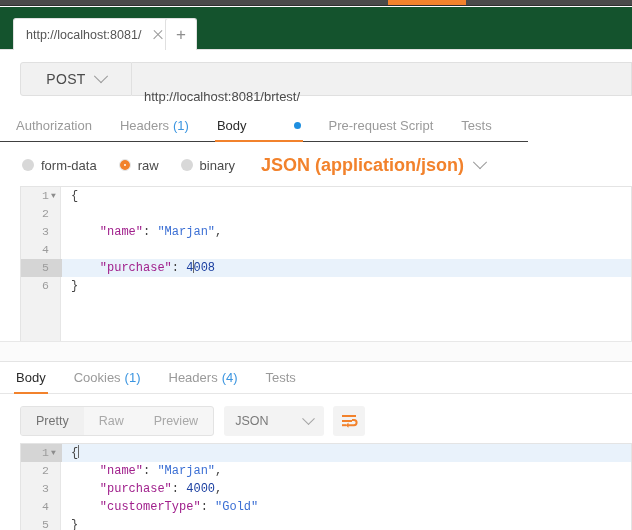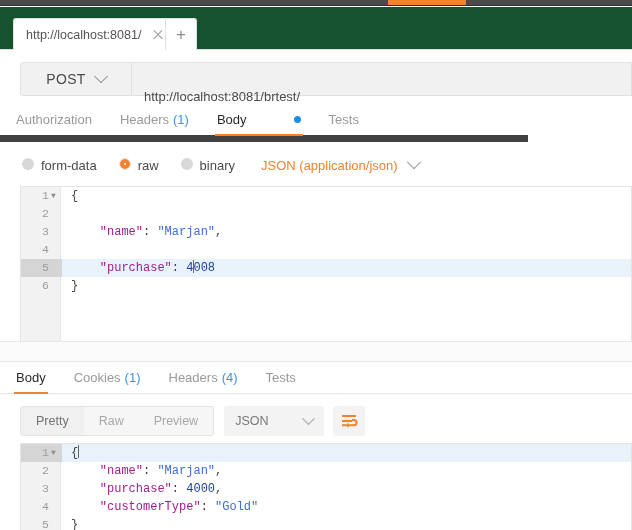--- a/index.html
+++ b/index.html
@@ -154,21 +154,21 @@
     color: #4b4b4b;
     margin-top: 34px;
   }
 
   
   .reqtabs {
     position: absolute;
     top: 110px; left: 0;
     width: 528px;
     height: 32px;
-    border-bottom: 7px solid #404040;
+    border-bottom: 1px solid #404040;
     display: flex;
     align-items: flex-end;
     padding-left: 14px;
     box-sizing: border-box;
   }
   .reqtab {
     height: 31px;
     margin-right: 24px;
     display: flex;
     align-items: center;
@@ -203,20 +203,21 @@
     position: absolute;
     top: 151px;
     left: 22px;
     width: 600px;
     height: 28px;
     display: flex;
     align-items: center;
   }
   .radio-item {
     display: flex;
+    align-items: center;
     margin-right: 22px;
     cursor: pointer;
   }
   .radio-dot {
     width: 12px; height: 12px;
     border-radius: 50%;
     background: #d8d8d8;
     margin-right: 7px;
     flex: none;
   }
@@ -231,22 +232,23 @@
     color: #4b4b4b;
     white-space: nowrap;
   }
   .fmt-select {
     display: flex;
     align-items: center;
     margin-left: 4px;
     cursor: pointer;
   }
   .fmt-text {
-    font-size: 13px;
+    font-size: 18px;
     color: #f2822c;
+    font-weight: bold;
   }
   .fmt-chev {
     display: inline-block;
     margin-left: 11px;
     width: 9px; height: 9px;
     border-right: 1.6px solid #9b9b9b;
     border-bottom: 1.6px solid #9b9b9b;
     transform: rotate(45deg) translate(-2px,-2px);
   }
 
@@ -452,20 +454,23 @@
     </div>
     <div class="reqtab">
       <span>Headers</span>
       <span class="count-blue">(1)</span>
     </div>
     <div class="reqtab active">
       <span>Body</span>
       <span class="blue-dot"></span>
     </div>
     <div class="reqtab">
+      <span>Pre-request Script</span>
+    </div>
+    <div class="reqtab">
       <span>Tests</span>
     </div>
   </div>
 
 <div class="radiorow" id="radiorow">
     <div class="radio-item">
       <span class="radio-dot"></span>
       <span class="radio-label">form-data</span>
     </div>
     <div class="radio-item checked">

